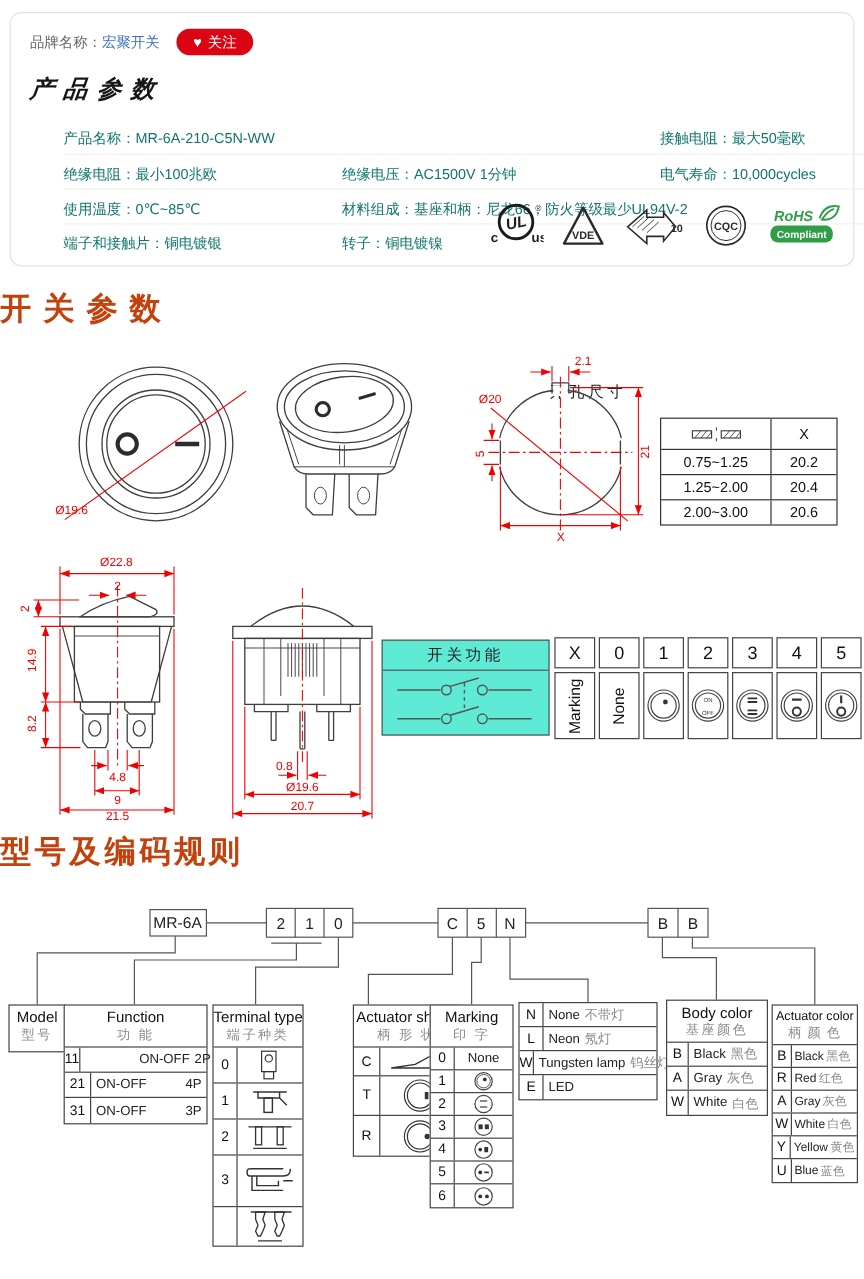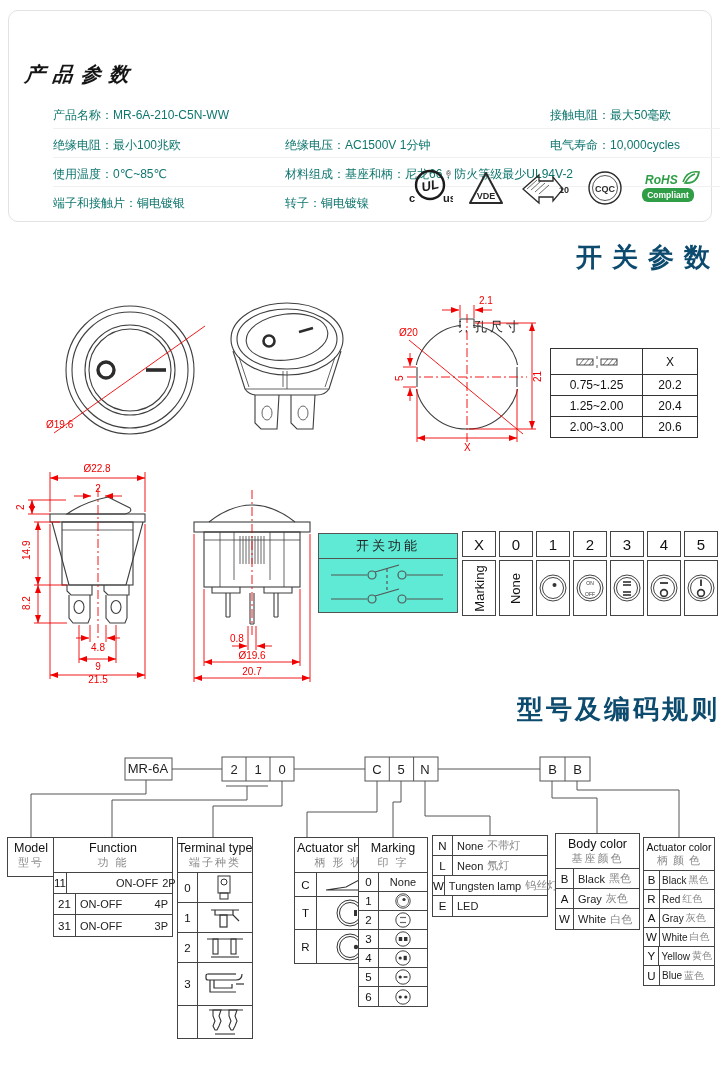--- a/index.html
+++ b/index.html
@@ -23,21 +23,21 @@
   .spec-row { position:absolute; left:16px; width:672px; height:29px; font-size:12px; color:#0f766e;margin-left:28px; }
   .spec-row.rl { border-top:1px solid #f0f0f0; }
   .spec-row span { position:absolute; top:8px; white-space:nowrap; }
   .spec-row .c1 { left:0; }
   .spec-row .c2 { left:232px; }
   .spec-row .c3 { left:497px; }
   .certs { position:absolute; left:396px; top:152px; width:300px; height:52px;
            display:flex; align-items:center; gap:13px; }
 
   
-  .h1 { position:absolute; left:0; width:720px; text-align:right; font-weight:bold; color:#0c4a6e; }
+  .h1 { position:absolute; left:0; width:720px; text-align:left; font-weight:bold; color:#c2410c; }
   .h1.sw { top:240px; font-size:26px; letter-spacing:10px; }
   .h1.code { top:692px; font-size:26px; letter-spacing:3px; }
   .hole-title { position:absolute; left:420px; top:284px; width:140px; text-align:center;
                 font-size:13px; color:#222; letter-spacing:3px;margin-top:34px; }
 
   svg { display:block; }
   .draw { stroke:#3f3f3f; fill:none; stroke-width:1.1; }
   .drawthin { stroke:#3f3f3f; fill:none; stroke-width:0.8; }
   .dim { stroke:#f10000; fill:none; stroke-width:0.9; }
   .dimc { stroke:#f10000; fill:none; stroke-width:0.9; stroke-dasharray:9 3 2 3; }
@@ -78,20 +78,28 @@
   .tmain { flex:1; display:flex; align-items:center; padding:0 4px; gap:4px; font-size:11px; white-space:nowrap; }
   .tmain .zh2 { color:#8a8a8a; }
   .ticon { flex:1; display:flex; align-items:center; justify-content:center; }
 </style>
 </head>
 <body>
 
 <div class="page">
 
   <div class="card">
+    <div class="brand-row">
+      <span class="brand-label">品牌名称：</span>
+      <a class="brand-name" href="#">宏聚开关</a>
+      <button class="follow-btn">
+        <span class="follow-heart">♥</span>
+        <span>关注</span>
+      </button>
+    </div>
     <div class="pp-title">产品参数</div>
 
     <div class="spec-row" style="top:88px;">
       <span class="c1">产品名称：MR-6A-210-C5N-WW</span>
       <span class="c3">接触电阻：最大50毫欧</span>
     </div>
     <div class="spec-row rl" style="top:117px;">
       <span class="c1">绝缘电阻：最小100兆欧</span>
       <span class="c2">绝缘电压：AC1500V 1分钟</span>
       <span class="c3">电气寿命：10,000cycles</span>

